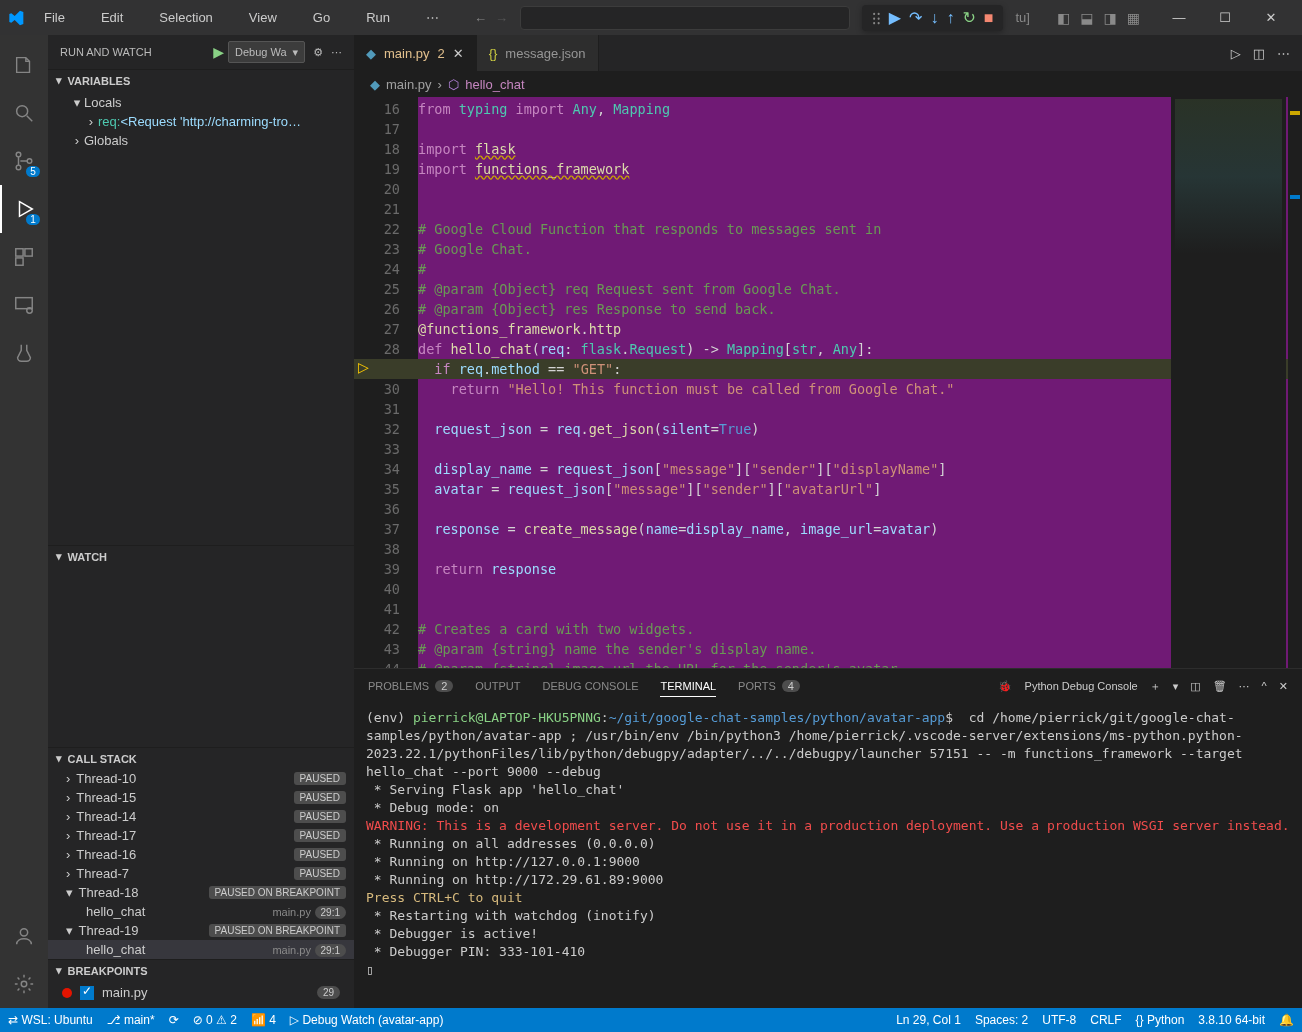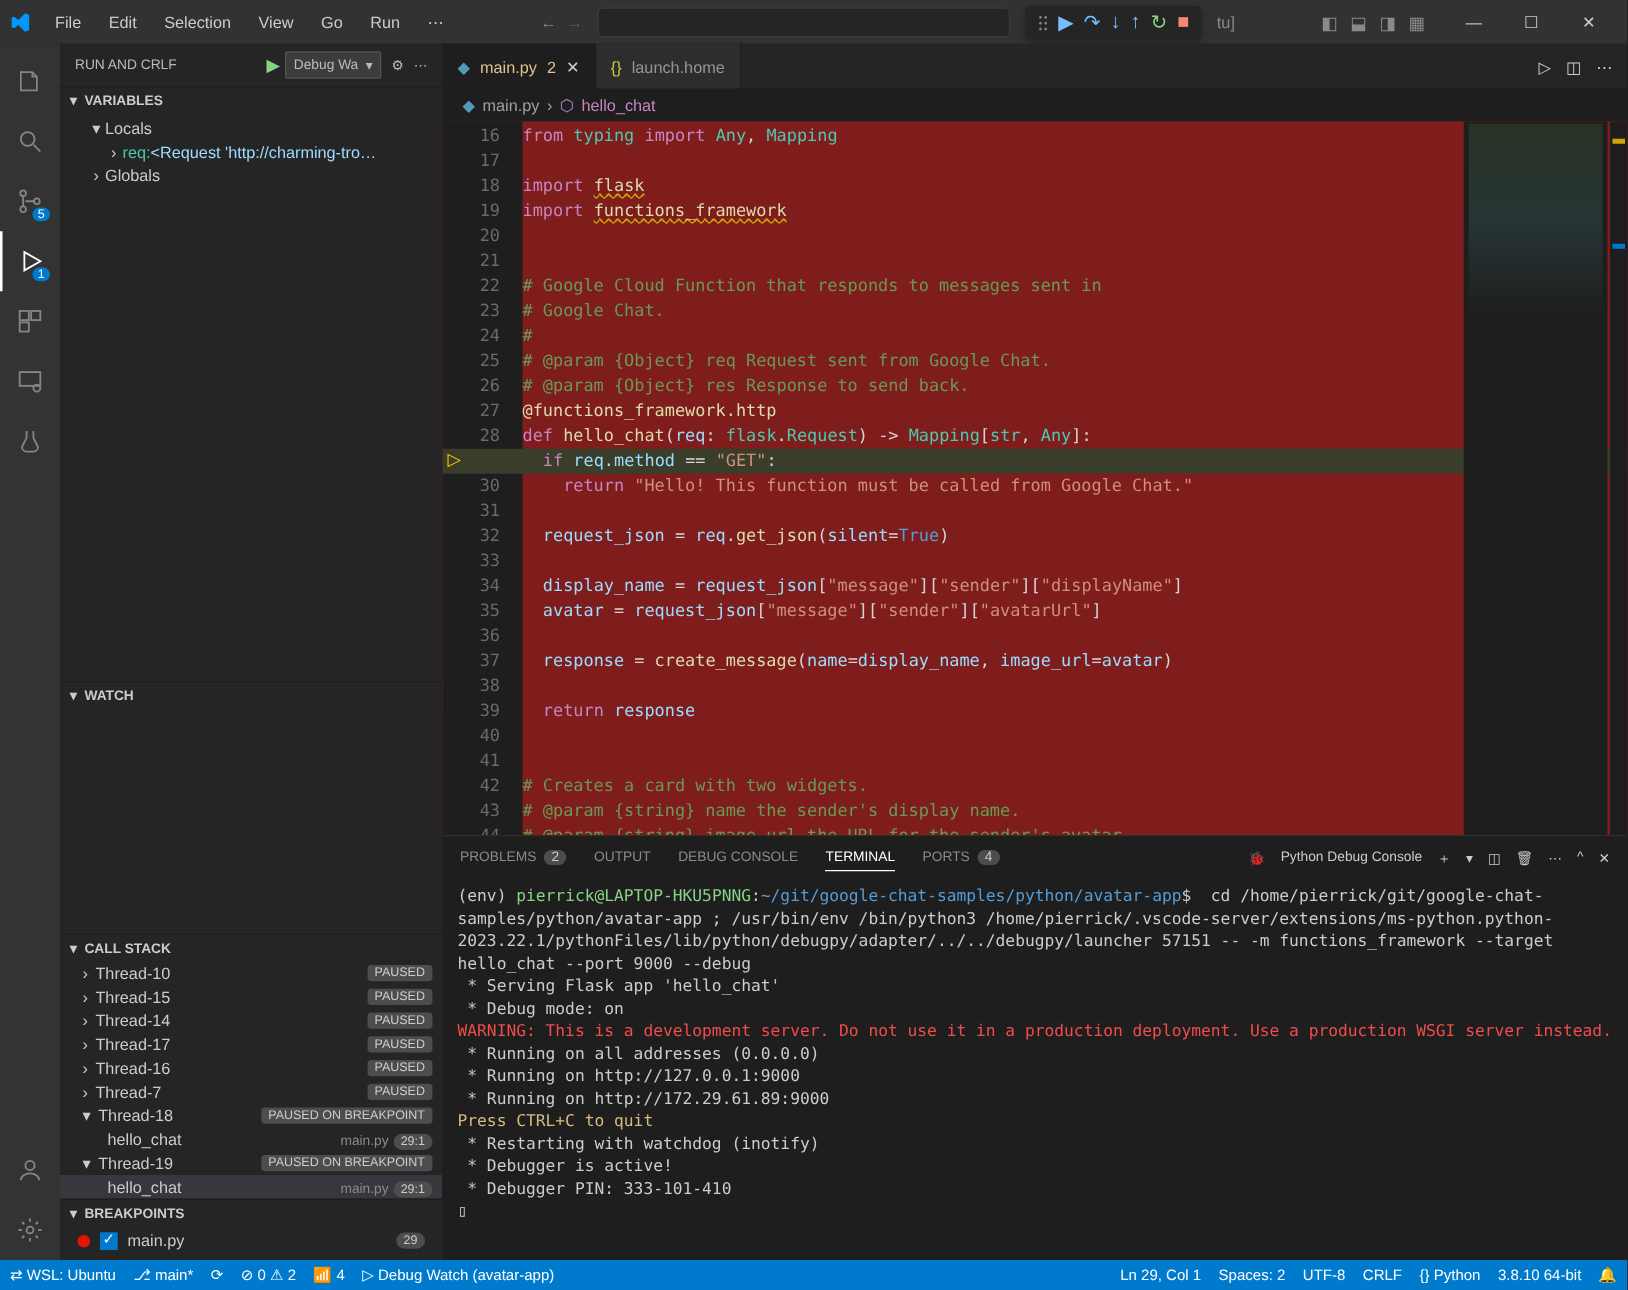--- a/index.html
+++ b/index.html
@@ -17,21 +17,21 @@
 .title-bar {
   height: 35px;
   background: #323233;
   display: flex;
   align-items: center;
   padding: 0 8px;
 }
 .title-bar .vscode-icon {
   width: 16px; height: 16px; margin-right: 12px;
 }
-.menu-items { display: flex; gap: 6px; justify-content: space-between; }
+.menu-items { display: flex; gap: 20px; justify-content: space-between; }
 .menu-items span { padding: 4px 8px; cursor: pointer; color: #cccccc; }
 .title-center { flex: 1; display: flex; justify-content: center; align-items: center; gap: 12px; }
 .nav-arrows { display: flex; gap: 8px; color: #8a8a8a; }
 .search-box {
   width: 330px; height: 24px;
   background: #252526;
   border: 1px solid #3c3c3c;
   border-radius: 4px;
 }
 .debug-toolbar {
@@ -189,21 +189,21 @@
   color: #a0a0a0;
   font-size: 13px;
   gap: 6px;
 }
 .bc-func { color: #c586c0; }
 
 .editor-body {
   flex: 1;
   position: relative;
   display: flex;
-  background: #7f1d1d;
+  background: #701a75;
   min-height: 0;
   overflow: hidden;
 }
 .gutter {
   width: 64px;
   background: #1e1e1e;
   text-align: right;
   padding-right: 18px;
   color: #6a6a6a;
   font-family: Consolas, monospace;
@@ -410,21 +410,21 @@
     <div class="ab-item">
       <svg width="22" height="22" viewBox="0 0 24 24">
           <circle cx="12" cy="12" r="3" fill="none" stroke="currentColor" stroke-width="1.6"></circle>
           <path d="M12 2v3M12 19v3M2 12h3M19 12h3M5 5l2 2M17 17l2 2M5 19l2-2M17 7l2-2" stroke="currentColor" stroke-width="1.6"></path>
         </svg>
     </div>
   </div>
 
   <div class="sidebar">
     <div class="sidebar-header">
-      <span class="title">RUN AND CRLF</span>
+      <span class="title">RUN AND WATCH</span>
       <span style="flex:1"></span>
       <span class="play-btn">▶</span>
       <div class="launch-dropdown">
         <span>Debug Wa</span>
         <span>▾</span>
       </div>
       <span style="margin-left:8px;">⚙</span>
       <span style="margin-left:8px;">⋯</span>
     </div>
 
@@ -549,21 +549,21 @@
   <div class="editor-col">
     <div class="tabs-row">
       <div class="tab active">
         <span style="color:#519aba;">◆</span>
         <span>main.py</span>
         <span>2</span>
         <span class="close">✕</span>
       </div>
       <div class="tab">
         <span style="color:#cbcb41;">{}</span>
-        <span>launch.home</span>
+        <span>message.json</span>
       </div>
       <div class="tabs-spacer"></div>
       <div class="tabs-right">
         <span>▷</span>
         <span>◫</span>
         <span>⋯</span>
       </div>
     </div>
     <div class="breadcrumb">
       <span style="color:#519aba;">◆</span>

